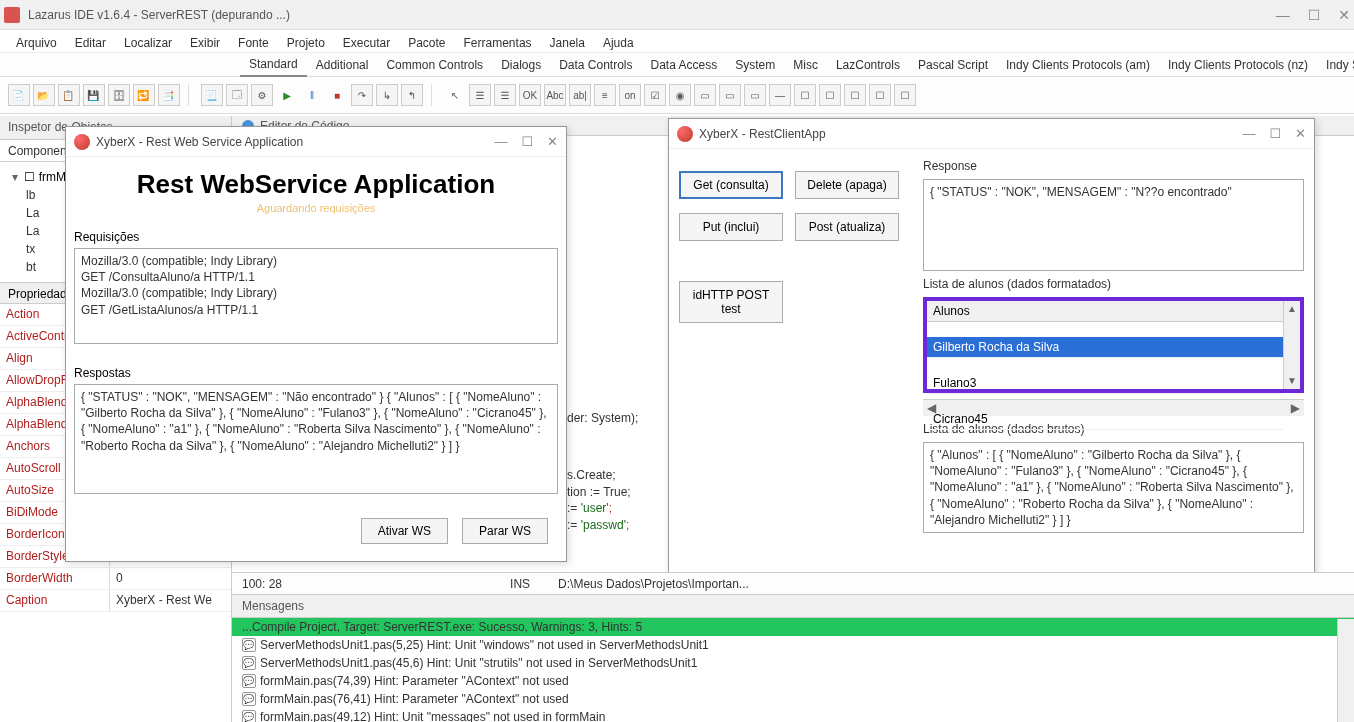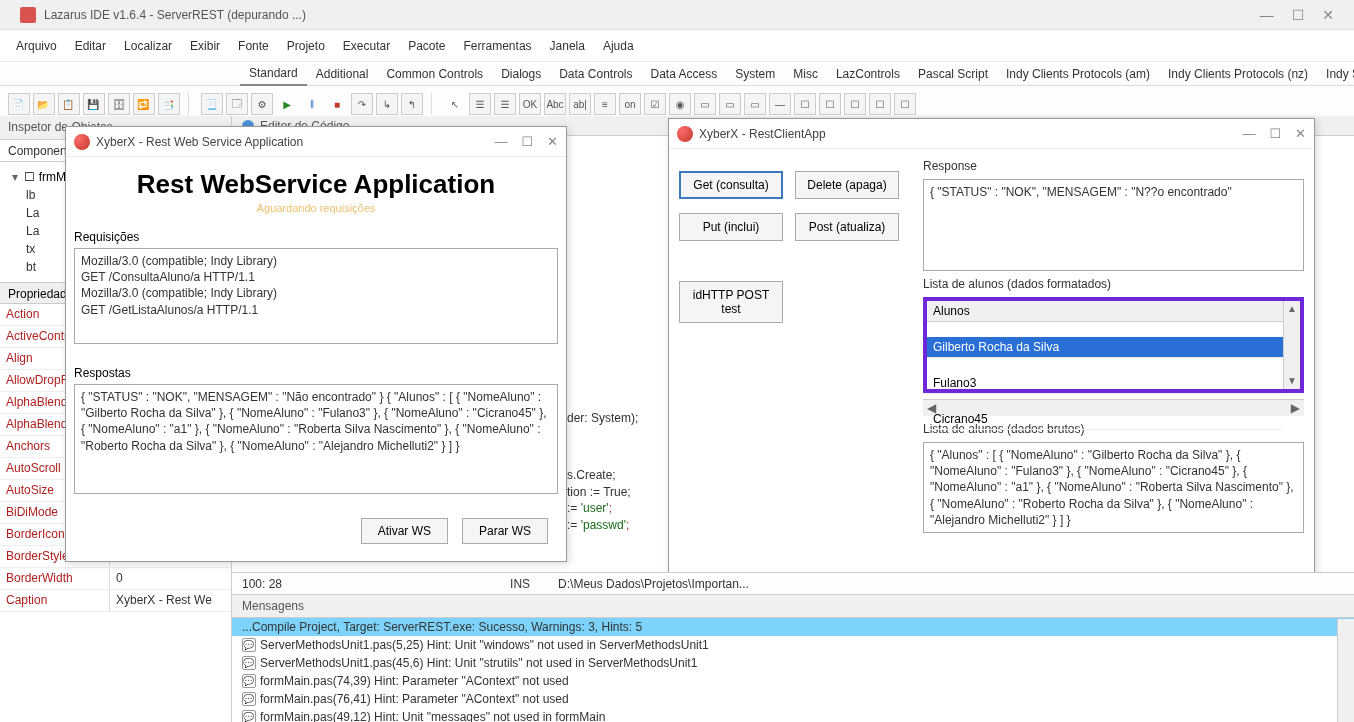--- a/index.html
+++ b/index.html
@@ -1,26 +1,26 @@
 <!DOCTYPE html>
 <html><head>
 <meta charset="utf-8">
 <style>
 * { margin: 0; padding: 0; box-sizing: border-box; font-family: 'Segoe UI', Tahoma, sans-serif; font-size: 12px; }
 body { background: #fff; width: 1354px; height: 722px; position: relative; overflow: hidden; }
 
 
-.titlebar { height: 30px; background: #f0f0f0; display: flex; align-items: center; padding: 0 20px; border-bottom: 1px solid #e0e0e0; }
+.titlebar { height: 30px; background: #f0f0f0; display: flex; align-items: center; padding: 0 4px; border-bottom: 1px solid #e0e0e0; }
 .titlebar .app-icon { width: 16px; height: 16px; background: #d9534f; margin-right: 8px; border-radius: 2px; }
 .titlebar .title { flex: 1; color: #555; }
 .titlebar .win-controls { display: flex; gap: 18px; color: #888; }
 .titlebar .win-controls span { cursor: pointer; font-size: 14px; }
 
 
-.menubar { height: 32px; background: #fff; display: flex; align-items: center; padding: 0 12px; gap: 10px; border-bottom: 1px solid #eee; }
+.menubar { height: 23px; background: #fff; display: flex; align-items: flex-end; padding: 0 12px; gap: 10px; border-bottom: 1px solid #eee; }
 .menubar span { color: #333; cursor: pointer; padding: 2px 4px; }
 
 
 .toolbar-wrap { background: #fdfdfd; border-bottom: 1px solid #ddd; }
 .tabs-row { display: flex; align-items: center; padding: 0 240px 0 240px; height: 24px; border-bottom: 1px solid #ddd; }
 .tabs-row .tab { padding: 4px 9px; color: #333; cursor: pointer; white-space: nowrap; }
 .tabs-row .tab.active { border-bottom: 2px solid #888; font-weight: 500; }
 
 .icons-row { display: flex; align-items: center; padding: 4px 8px; gap: 4px; height: 36px; }
 .icon-group { display: flex; gap: 3px; align-items: center; padding-right: 8px; border-right: 1px solid #ddd; margin-right: 8px; }
@@ -85,21 +85,21 @@
 .code-frag .str { color: #1a6b1a; }
 .code-frag .sym { color: #c0392b; }
 
 
 .statusbar { position: absolute; left: 232px; top: 572px; right: 0; height: 22px; background: #fdfdfd; border-top: 1px solid #ccc; display: flex; align-items: center; padding: 0 10px; gap: 28px; color: #333; }
 
 
 .messages { position: absolute; left: 232px; top: 594px; right: 0; bottom: 0; background: #fff; border-top: 1px solid #ccc; display:flex; flex-direction:column; }
 .messages .msg-title { height: 24px; background: #f0f0f0; padding: 4px 10px; color: #555; border-bottom: 1px solid #ccc; }
 .messages .msg-line { padding: 2px 10px; color: #333; display:flex; align-items:center; gap:4px; }
-.messages .msg-line.compile { background: #7dd3fc; }
+.messages .msg-line.compile { background: #22c55e; }
 .messages .hint-icon { width:14px; height:14px; border:1px solid #999; border-radius:2px; display:inline-flex; align-items:center; justify-content:center; font-size:9px; color:#666; }
 .messages .msg-scroll { position:absolute; right:0; top:24px; bottom:0; width:17px; background:#f0f0f0; border-left:1px solid #ccc; }
 
 
 .editor-stub { position:absolute; left:232px; top:116px; right:0; height:20px; background:#f0f0f0; border-bottom:1px solid #ccc; padding:2px 10px; display:flex; align-items:center; gap:6px; color:#555; }
 .editor-stub .ed-icon { width:12px; height:12px; background:#4a90d9; border-radius:50%; }
 </style>
 </head>
 <body>
 

